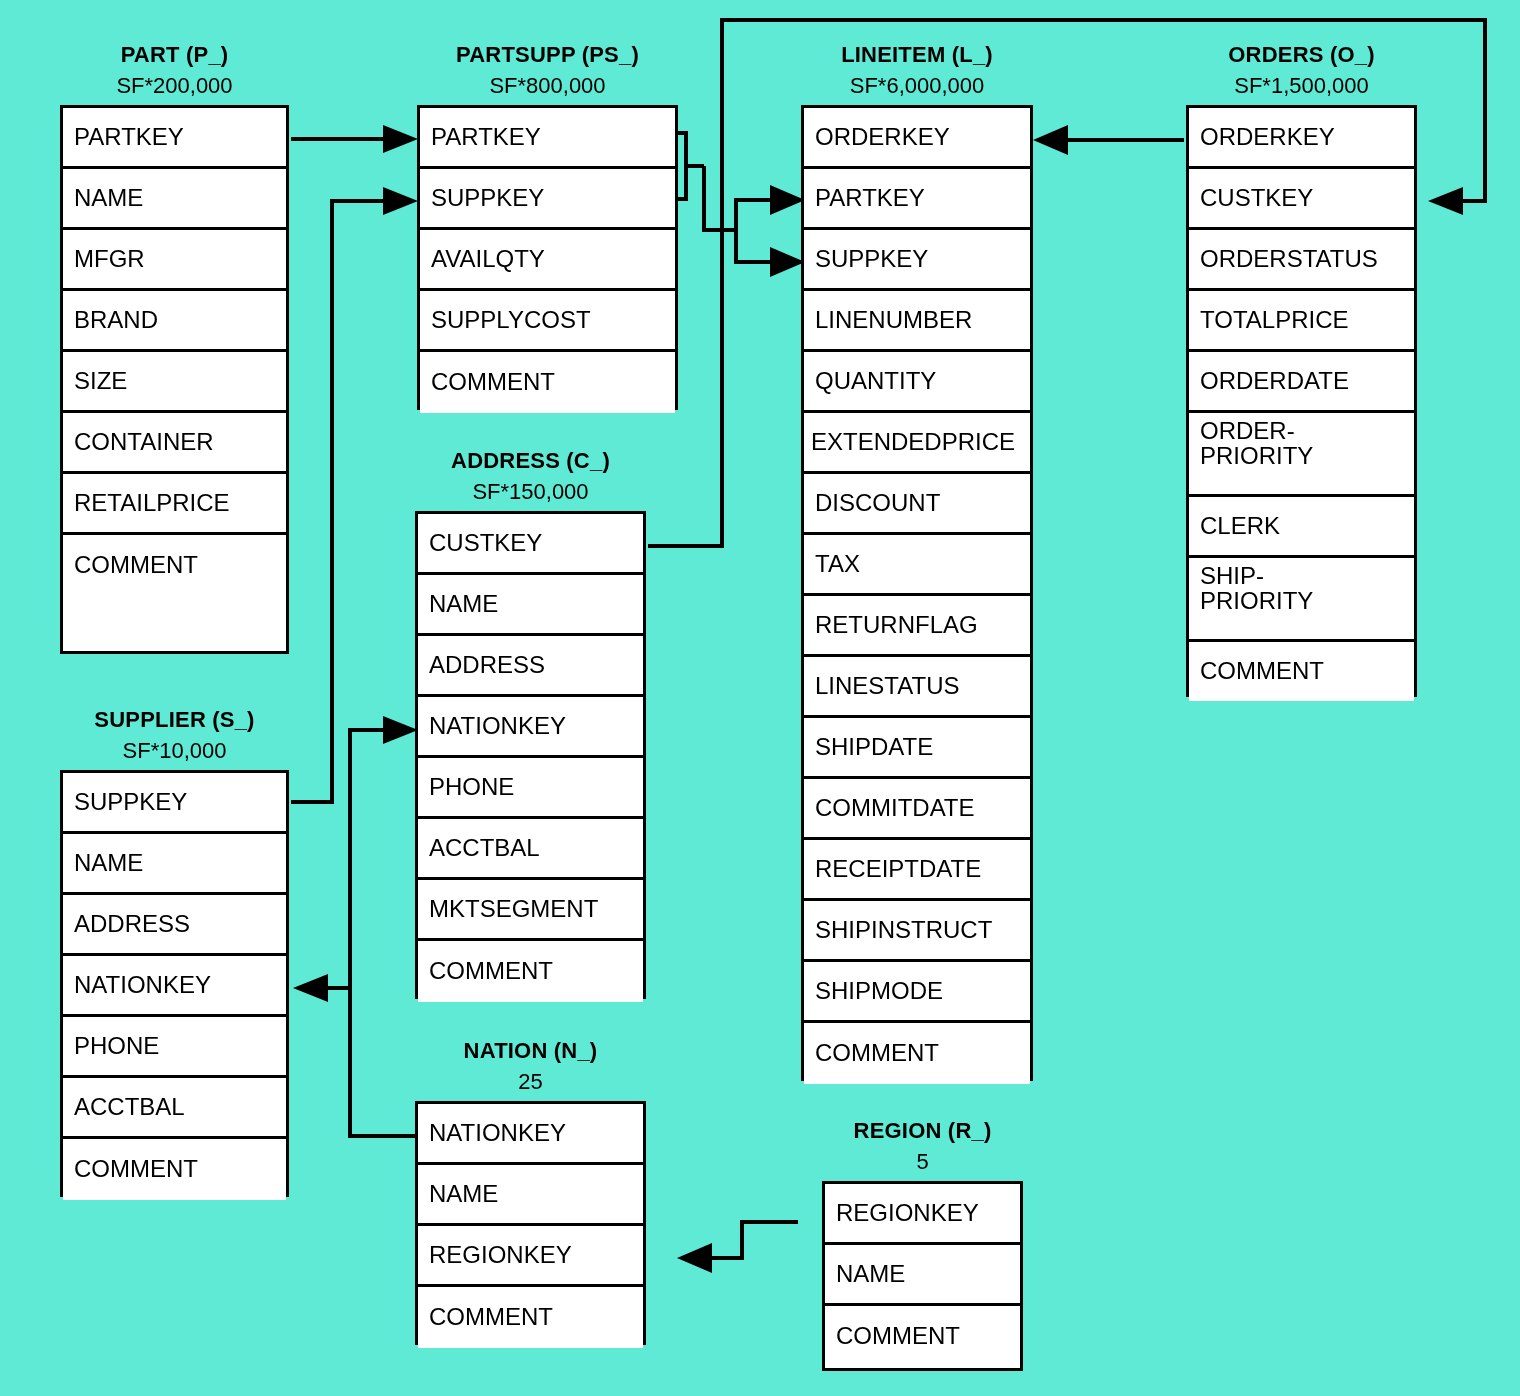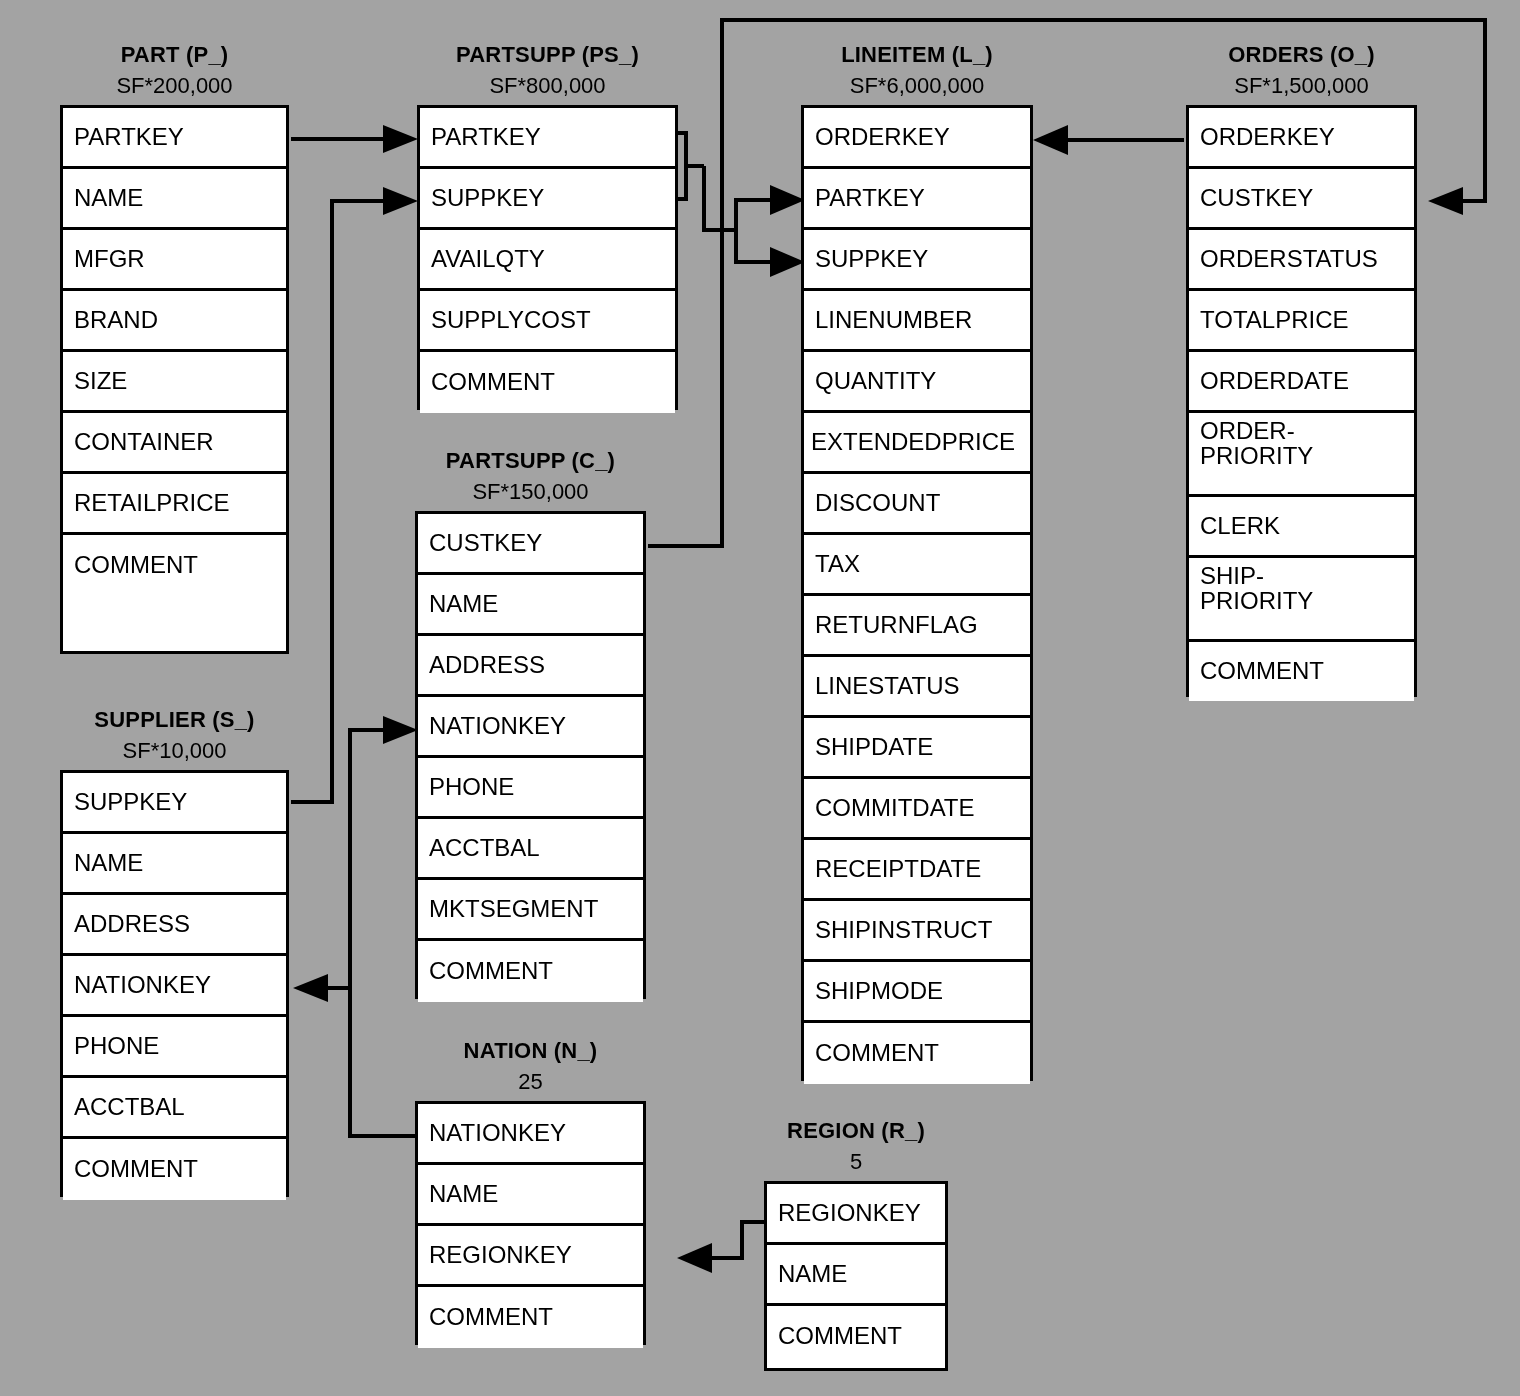--- a/index.html
+++ b/index.html
@@ -5,21 +5,21 @@
 <style>
   html, body {
     margin: 0;
     padding: 0;
     background: #ffffff;
   }
   #canvas {
     position: relative;
     width: 1520px;
     height: 1396px;
-    background: #a3a3a3;
+    background: #5eead4;
     font-family: "Liberation Sans", sans-serif;
     overflow: hidden;
   }
   .table-group {
     position: absolute;
   }
   .tbl-title {
     font-weight: bold;
     font-size: 22px;
     color: #000;
@@ -211,21 +211,21 @@
       <div class="field-row" style="height:61px;">
           <span class="lbl">SUPPLYCOST</span>
         </div>
       <div class="field-row" style="height:61px;">
           <span class="lbl">COMMENT</span>
         </div>
     </div>
   </div>
 
   <div class="table-group" style="left:415px; top:450px; width:231px;">
-    <div class="tbl-title">PARTSUPP (C_)</div>
+    <div class="tbl-title">ADDRESS (C_)</div>
     <div class="tbl-card">SF*150,000</div>
     <div class="tbl-box" style="height:488px;">
       <div class="field-row" style="height:61px;">
           <span class="lbl">CUSTKEY</span>
         </div>
       <div class="field-row" style="height:61px;">
           <span class="lbl">NAME</span>
         </div>
       <div class="field-row" style="height:61px;">
           <span class="lbl">ADDRESS</span>
@@ -351,21 +351,21 @@
       <div class="field-row two-line" style="height:84px;">
         <span class="lbl">SHIP-</span>
         <span class="lbl">PRIORITY</span>
       </div>
       <div class="field-row" style="height:59px;">
           <span class="lbl">COMMENT</span>
         </div>
     </div>
   </div>
 
-  <div class="table-group" style="left:764px; top:1120px; width:184px;">
+  <div class="table-group" style="left:822px; top:1120px; width:201px;">
     <div class="tbl-title">REGION (R_)</div>
     <div class="tbl-card">5</div>
     <div class="tbl-box" style="height:190px;">
       <div class="field-row" style="height:61px;">
           <span class="lbl">REGIONKEY</span>
         </div>
       <div class="field-row" style="height:61px;">
           <span class="lbl">NAME</span>
         </div>
       <div class="field-row" style="height:61px;">

